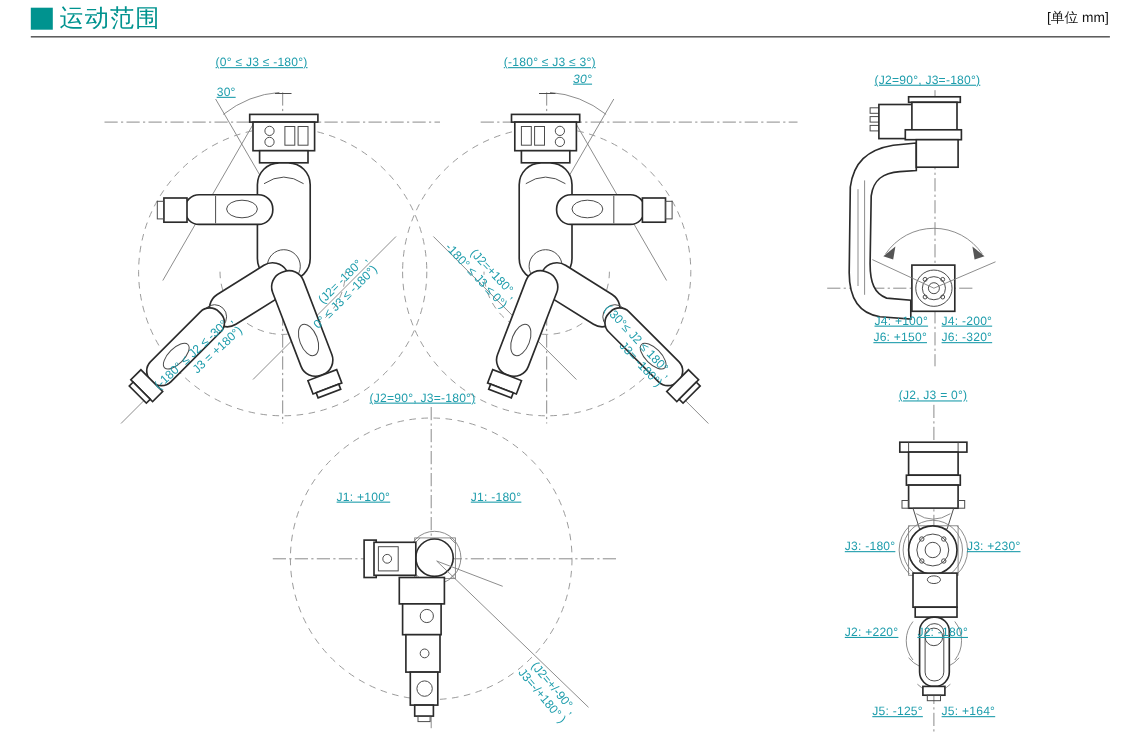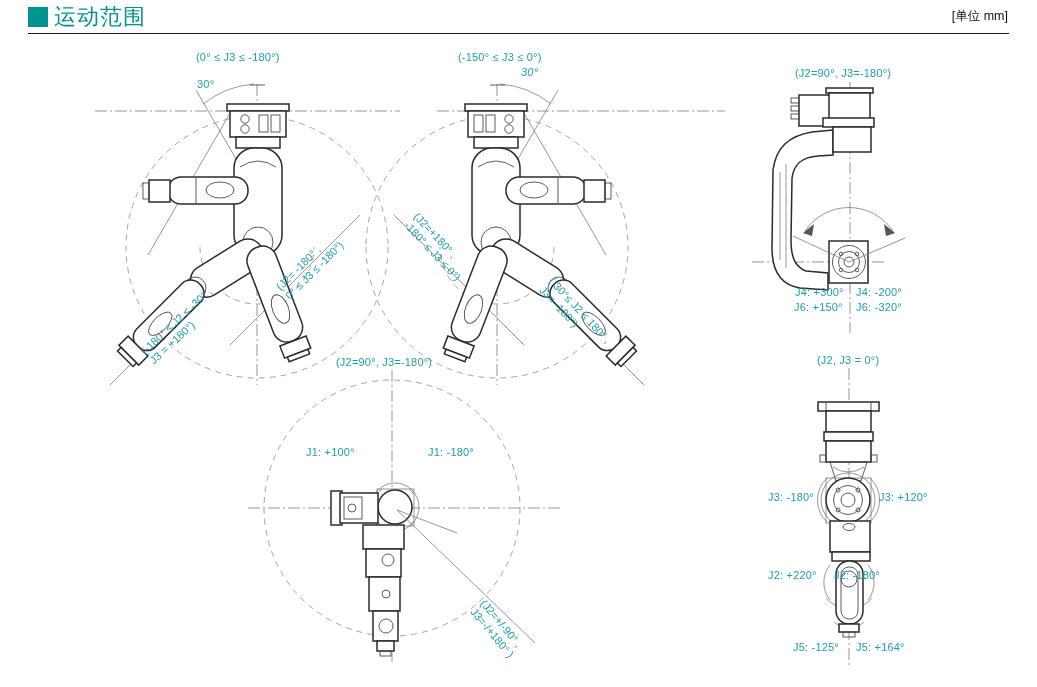--- a/index.html
+++ b/index.html
@@ -1,25 +1,25 @@
 <!DOCTYPE html>
 <html><head>
 <meta charset="utf-8">
 <style>
   html,body{margin:0;padding:0;background:#fff;}
   .page{position:relative;width:1037px;height:687px;background:#ffffff;overflow:hidden;
-        font-family:"Liberation Sans", sans-serif;}
+        font-family:"Liberation Sans", sans-serif;text-align:right;}
   
   .title-sq{position:absolute;left:28px;top:7px;width:20px;height:20px;background:#00938F;}
   .page-title{position:absolute;left:54px;top:2px;margin:0;font-size:22px;font-weight:normal;
               color:#00938F;letter-spacing:1px;}
   .unit{position:absolute;right:29px;top:8px;font-size:12.5px;color:#111;}
   .rule{position:absolute;left:28px;top:33px;width:981px;border-top:1.5px solid #1a1a1a;}
   
-  .lbl{position:absolute;font-size:11px;color:#1E9DAC;white-space:nowrap;letter-spacing:0.2px;}
+  .lbl{position:absolute;font-size:11px;color:#1E9DAC;white-space:nowrap;letter-spacing:0.2px;text-decoration:underline;}
   .lbl.it{font-style:italic;}
   .rot{position:absolute;font-size:11px;color:#1E9DAC;white-space:nowrap;line-height:13px;
        transform-origin:center center;}
   .rot span{display:block;}
   
   svg{position:absolute;left:0;top:0;}
   .thk{stroke:#2b2b2b;stroke-width:1.5;fill:#fff;}
   .ln{stroke:#4a4a4a;stroke-width:0.9;fill:none;}
   .cl{stroke:#7d7d7d;stroke-width:0.8;fill:none;}
   .dash{stroke:#9a9a9a;stroke-width:0.9;fill:none;stroke-dasharray:6 5;}
@@ -220,46 +220,46 @@
   <span class="lbl" style="left:197px;top:78px">30°</span>
   <div class="rot" style="left:310px;top:266px;transform:translate(-50%,-50%) rotate(-45deg)">
     <span>(J2= -180° ,</span>
     <span>0° ≤ J3 ≤ -180°)</span>
   </div>
   <div class="rot" style="left:181px;top:326px;transform:translate(-50%,-50%) rotate(-43deg)">
     <span>(-180° ≤ J2 ≤ -30° ,</span>
     <span>J3 = +180°)</span>
   </div>
 
-  <span class="lbl" style="left:458px;top:51px">(-150° ≤ J3 ≤ 0°)</span>
+  <span class="lbl" style="left:458px;top:51px">(-180° ≤ J3 ≤ 3°)</span>
   <span class="lbl it" style="left:521px;top:66px">30°</span>
   <div class="rot" style="left:437px;top:247px;transform:translate(-50%,-50%) rotate(47deg)">
     <span>(J2=+180° ,</span>
     <span>-180° ≤ J3 ≤ 0°)</span>
   </div>
   <div class="rot" style="left:575px;top:315px;transform:translate(-50%,-50%) rotate(47deg)">
     <span>( 30°≤ J2 ≤ 180° ,</span>
     <span>J3= -180°)</span>
   </div>
 
   <span class="lbl" style="left:795px;top:67px">(J2=90°, J3=-180°)</span>
-  <span class="lbl" style="left:795px;top:286px">J4: +300°</span>
+  <span class="lbl" style="left:795px;top:286px">J4: +100°</span>
   <span class="lbl" style="left:856px;top:286px">J4: -200°</span>
   <span class="lbl" style="left:794px;top:301px">J6: +150°</span>
   <span class="lbl" style="left:856px;top:301px">J6: -320°</span>
 
   <span class="lbl" style="left:336px;top:356px">(J2=90°, J3=-180°)</span>
   <span class="lbl" style="left:306px;top:446px">J1: +100°</span>
   <span class="lbl" style="left:428px;top:446px">J1: -180°</span>
   <div class="rot" style="left:497px;top:629px;transform:translate(-50%,-50%) rotate(50deg)">
     <span>(J2=+/-90° ,</span>
     <span>J3=-/+180° )</span>
   </div>
 
   <span class="lbl" style="left:817px;top:354px">(J2, J3 =  0°)</span>
   <span class="lbl" style="left:768px;top:491px">J3: -180°</span>
-  <span class="lbl" style="left:879px;top:491px">J3: +120°</span>
+  <span class="lbl" style="left:879px;top:491px">J3: +230°</span>
   <span class="lbl" style="left:768px;top:569px">J2: +220°</span>
   <span class="lbl" style="left:834px;top:569px">J2: -180°</span>
   <span class="lbl" style="left:793px;top:641px">J5: -125°</span>
   <span class="lbl" style="left:856px;top:641px">J5: +164°</span>
 
 </div>
 
 </body></html>

